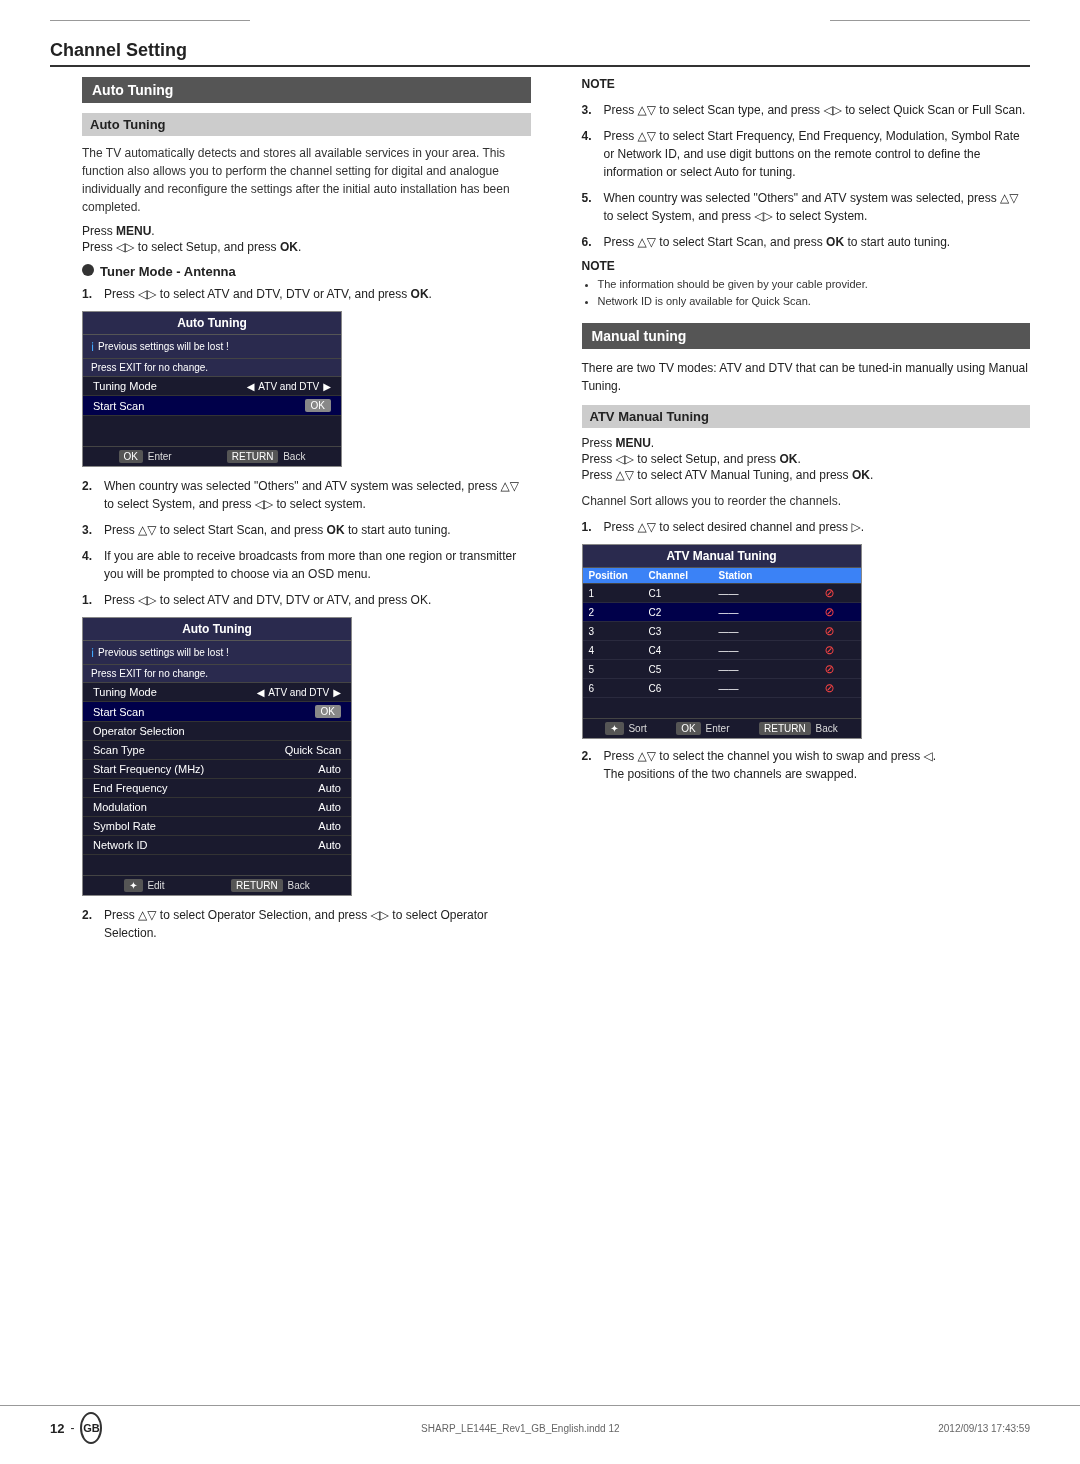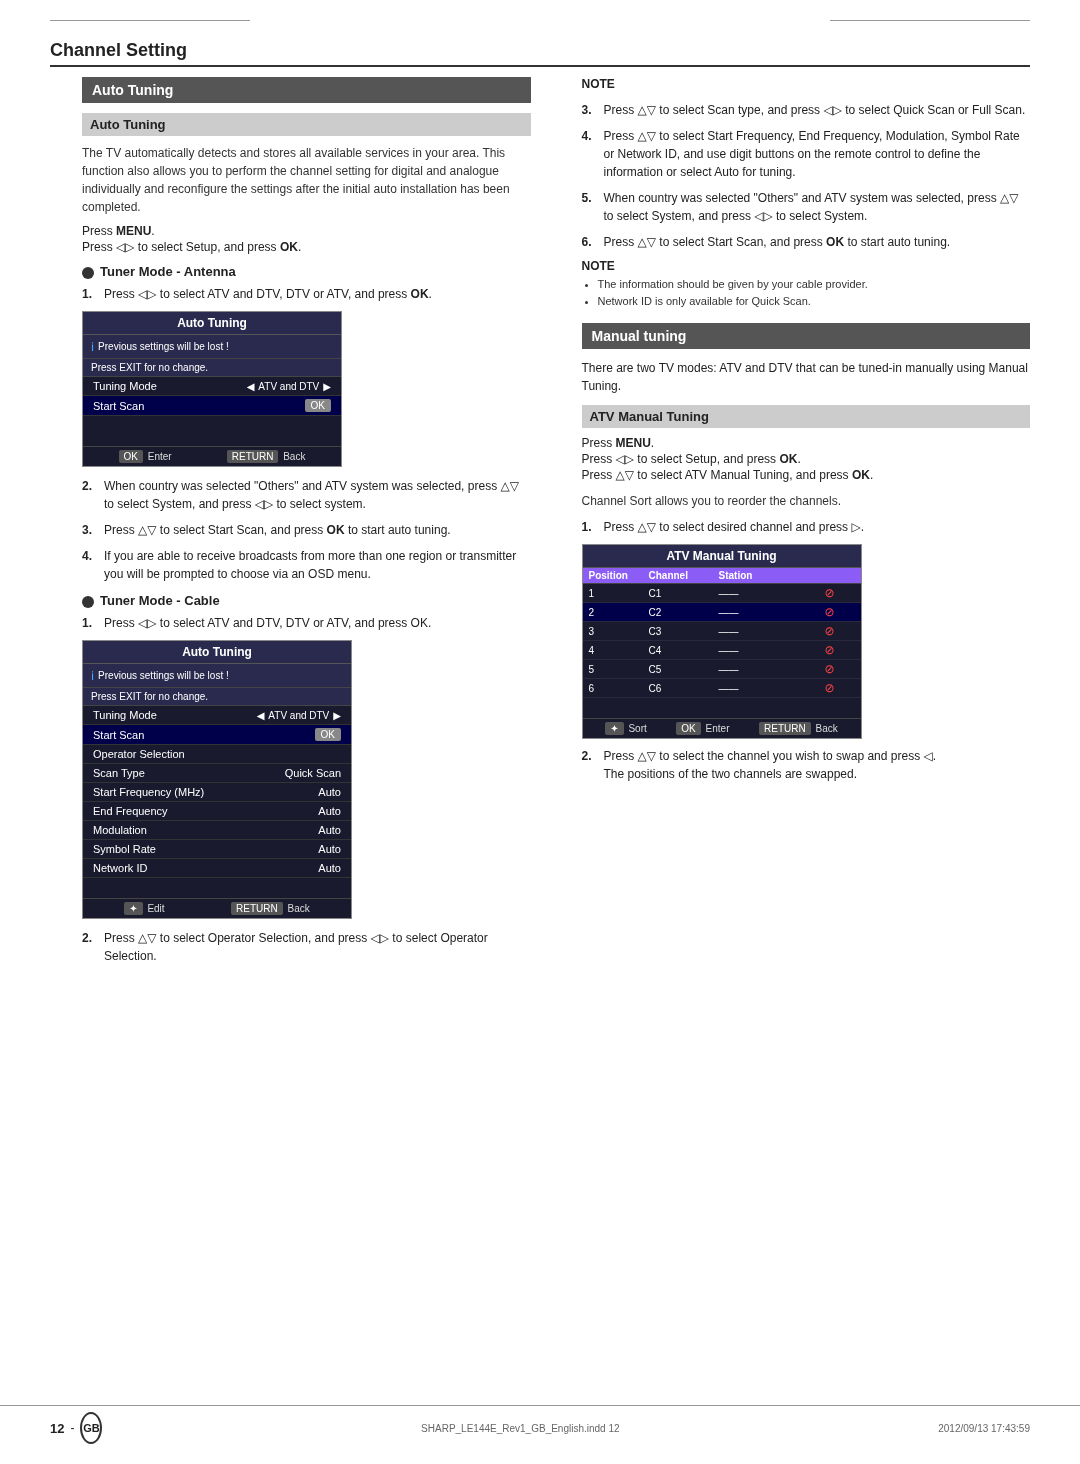--- a/index.html
+++ b/index.html
@@ -94,21 +94,21 @@
       font-size: 12px;
       margin-bottom: 2px;
     }
 
     .bullet-title {
       font-size: 13px;
       font-weight: bold;
       margin-bottom: 6px;
       margin-top: 10px;
       display: flex;
-      align-items: flex-end;
+      align-items: flex-start;
       gap: 6px;
     }
     .bullet-circle {
       display: inline-block;
       width: 12px;
       height: 12px;
       background: #333;
       border-radius: 50%;
       flex-shrink: 0;
     }
@@ -238,21 +238,21 @@
       background: #2a2a4e;
       text-align: center;
       padding: 4px;
       font-size: 12px;
       font-weight: bold;
       border-bottom: 1px solid #555;
     }
     .atv-table-header {
       display: grid;
       grid-template-columns: 60px 70px 1fr 30px;
-      background: #8b5cf6;
+      background: #3b82f6;
       padding: 2px 6px;
       font-size: 10px;
       font-weight: bold;
       border-bottom: 1px solid #444;
     }
     .atv-table-row {
       display: grid;
       grid-template-columns: 60px 70px 1fr 30px;
       padding: 2px 6px;
       font-size: 10px;
@@ -401,24 +401,20 @@
         <li>
           <span class="step-num">3.</span>
           <span>Press <span class="arrow">△▽</span> to select Start Scan, and press <strong>OK</strong> to start auto tuning.</span>
         </li>
         <li>
           <span class="step-num">4.</span>
           <span>If you are able to receive broadcasts from more than one region or transmitter you will be prompted to choose via an OSD menu.</span>
         </li>
       </ol>
 
-      <div class="bullet-title">
-        <span class="bullet-circle"></span>
-        <span>Tuner Mode - Cable</span>
-      </div>
 
       <ol class="step-list">
         <li>
           <span class="step-num">1.</span>
           <span>Press ◁▷ to select ATV and DTV, DTV or ATV, and press OK.</span>
         </li>
       </ol>
 
       <div class="osd-box osd-box-cable">
         <div class="osd-title-bar">Auto Tuning</div>

